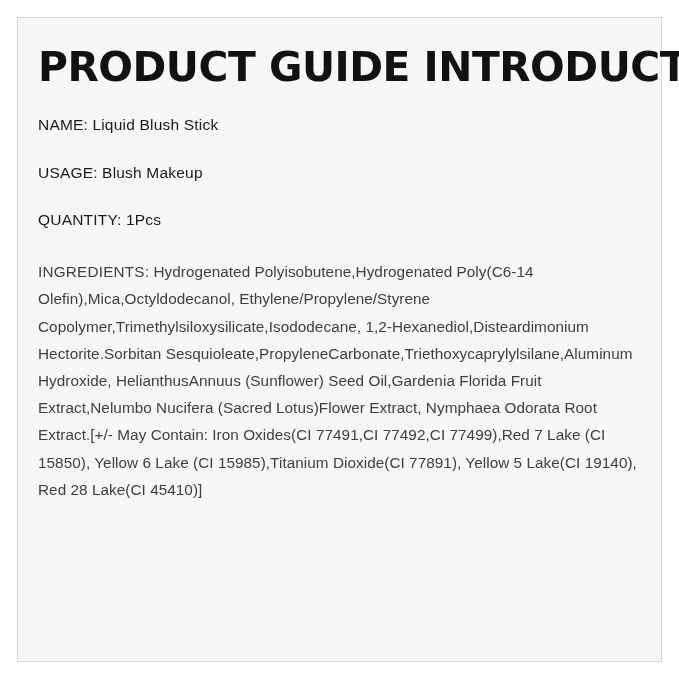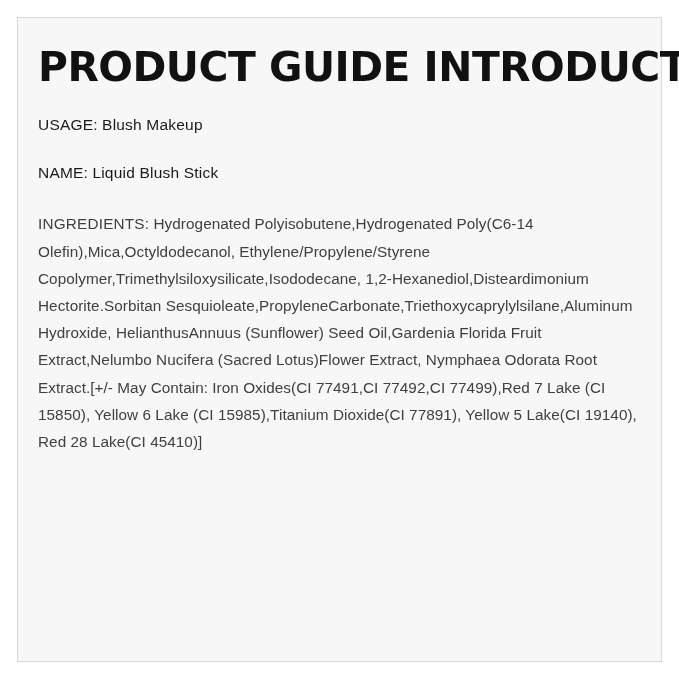--- a/index.html
+++ b/index.html
@@ -73,29 +73,33 @@
 </style>
 </head>
 <body>
 
 <div class="page">
   <div class="card">
 
     <h1 class="title">PRODUCT GUIDE INTRODUCTION</h1>
 
     <div class="field">
+      <span class="label">NAME:</span>
+      <span class="value">Liquid Blush Stick</span>
+    </div>
+
+    <div class="field">
       <span class="label">USAGE:</span>
       <span class="value">Blush Makeup</span>
     </div>
 
     <div class="field">
-      <span class="label">NAME:</span>
-      <span class="value">Liquid Blush Stick</span>
+      <span class="label">QUANTITY:</span>
+      <span class="value">1Pcs</span>
     </div>
-
 
     <div class="ingredients">
       <span class="label">INGREDIENTS:</span>
       <span class="value">Hydrogenated Polyisobutene,Hydrogenated Poly(C6-14 Olefin),Mica,Octyldodecanol, Ethylene/Propylene/Styrene Copolymer,Trimethylsiloxysilicate,Isododecane, 1,2-Hexanediol,Disteardimonium Hectorite.Sorbitan Sesquioleate,PropyleneCarbonate,Triethoxycaprylylsilane,Aluminum Hydroxide, HelianthusAnnuus (Sunflower) Seed Oil,Gardenia Florida Fruit Extract,Nelumbo Nucifera (Sacred Lotus)Flower Extract, Nymphaea Odorata Root Extract.[+/- May Contain: Iron Oxides(CI 77491,CI 77492,CI 77499),Red 7 Lake (CI 15850), Yellow 6 Lake (CI 15985),Titanium Dioxide(CI 77891), Yellow 5 Lake(CI 19140), Red 28 Lake(CI 45410)]</span>
     </div>
 
   </div>
 </div>
 
 </body></html>

